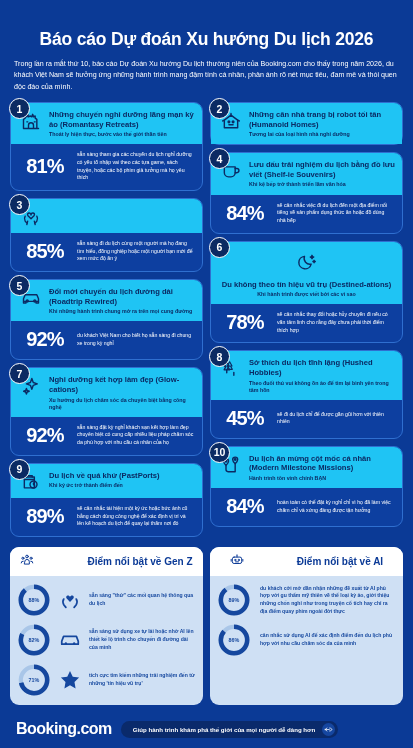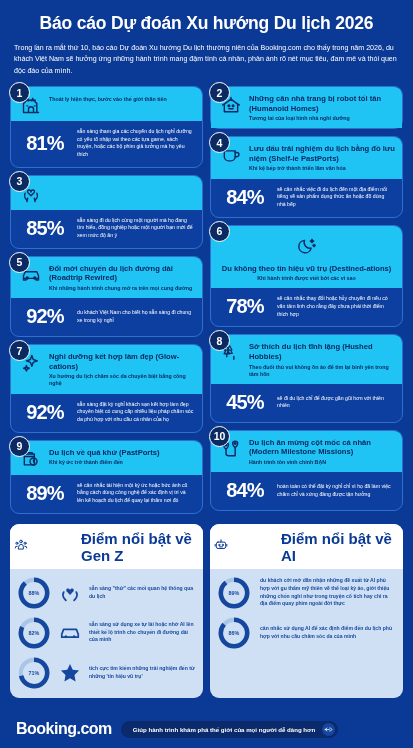--- a/index.html
+++ b/index.html
@@ -16,21 +16,21 @@
     padding: 0 10px;
   }
 
   
   .hdr-title {
     color: #ffffff;
     font-size: 17.5px;
     font-weight: bold;
     letter-spacing: -0.2px;
     text-align: center;
-    padding: 14px 6px 0 6px;
+    padding: 30px 6px 0 6px;
     line-height: 1.12;
   }
   .hdr-sub {
     color: #ffffff;
     font-size: 7.1px;
     line-height: 1.62;
     text-align: left;
     padding: 9px 4px 0 4px;
     font-weight: 500;
   }
@@ -124,21 +124,21 @@
     background: #cfe0f4;
     overflow: hidden;
   }
   .panel-head {
     background: #ffffff;
     padding: 6px 4px 5px 4px;
     display: flex; align-items: center; justify-content: center; gap: 5px;
   }
   .panel-title {
     color: #0b3a96;
-    font-size: 15px;
+    font-size: 10px;
     font-weight: bold;
     margin-left: 48px;
   }
   .panel-body { padding: 7px 7px 8px 7px; display:flex; flex-direction:column; gap: 6px; }
   .prow { display: flex; align-items: center; gap: 5px; }
   .donut { flex: 0 0 auto; position: relative; width: 34px; height: 34px; }
   .donut svg { display:block; transform: rotate(-90deg); }
   .donut .dv {
     position: absolute; inset: 0;
     display: flex; align-items: center; justify-content: center;
@@ -185,20 +185,21 @@
     <div class="col" id="colL">
         <div class="card">
           <div class="num">1</div>
           <div class="card-head">
             <span class="ci">
               <svg width="20" height="20" viewBox="0 0 24 24">
                 <path fill="none" stroke="#0b2a63" stroke-width="1.7" stroke-linecap="round" stroke-linejoin="round" d="M3 21V10l2-1.5V6l2 1 1-3 1 3 2-1 2 1 1-3 1 3 2-1v2.5L19 10v11M3 21h18M9 21v-4a3 3 0 0 1 6 0v4M7 13h1M16 13h1"></path>
               </svg>
             </span>
             <div class="ht">
+              <div class="c-title">Những chuyến nghỉ dưỡng lãng mạn kỳ ảo (Romantasy Retreats)</div>
               <div class="c-sub">Thoát ly hiện thực, bước vào thế giới thần tiên</div>
             </div>
           </div>
           <div class="card-body">
             <div class="pct">81%</div>
             <div class="pdesc">sẵn sàng tham gia các chuyến du lịch nghỉ dưỡng có yếu tố nhập vai theo các tựa game, sách truyện, hoặc các bộ phim giả tưởng mà họ yêu thích</div>
           </div>
         </div>
         <div class="card">
           <div class="num">3</div>
@@ -297,21 +298,21 @@
         <div class="card">
           <div class="num">4</div>
           <div class="card-head">
             <span class="ci">
               <svg width="20" height="20" viewBox="0 0 24 24">
                 <path fill="none" stroke="#0b2a63" stroke-width="1.7" stroke-linecap="round" stroke-linejoin="round" d="M4 7h13v7a5 5 0 0 1-5 5H9a5 5 0 0 1-5-5z"></path>
                 <path fill="none" stroke="#0b2a63" stroke-width="1.7" stroke-linecap="round" stroke-linejoin="round" d="M17 9h2a2.5 2.5 0 0 1 0 5h-2"></path>
               </svg>
             </span>
             <div class="ht">
-              <div class="c-title">Lưu dấu trải nghiệm du lịch bằng đồ lưu niệm (Shelf-ie PastPorts)</div>
+              <div class="c-title">Lưu dấu trải nghiệm du lịch bằng đồ lưu viết (Shelf-ie Souvenirs)</div>
               <div class="c-sub">Khi kệ bếp trở thành triển lãm văn hóa</div>
             </div>
           </div>
           <div class="card-body">
             <div class="pct">84%</div>
             <div class="pdesc">sẽ cân nhắc việc đi du lịch đến một địa điểm nổi tiếng về sản phẩm dụng thức ăn hoặc đồ dùng nhà bếp</div>
           </div>
         </div>
         <div class="card">
           <div class="num">6</div>

